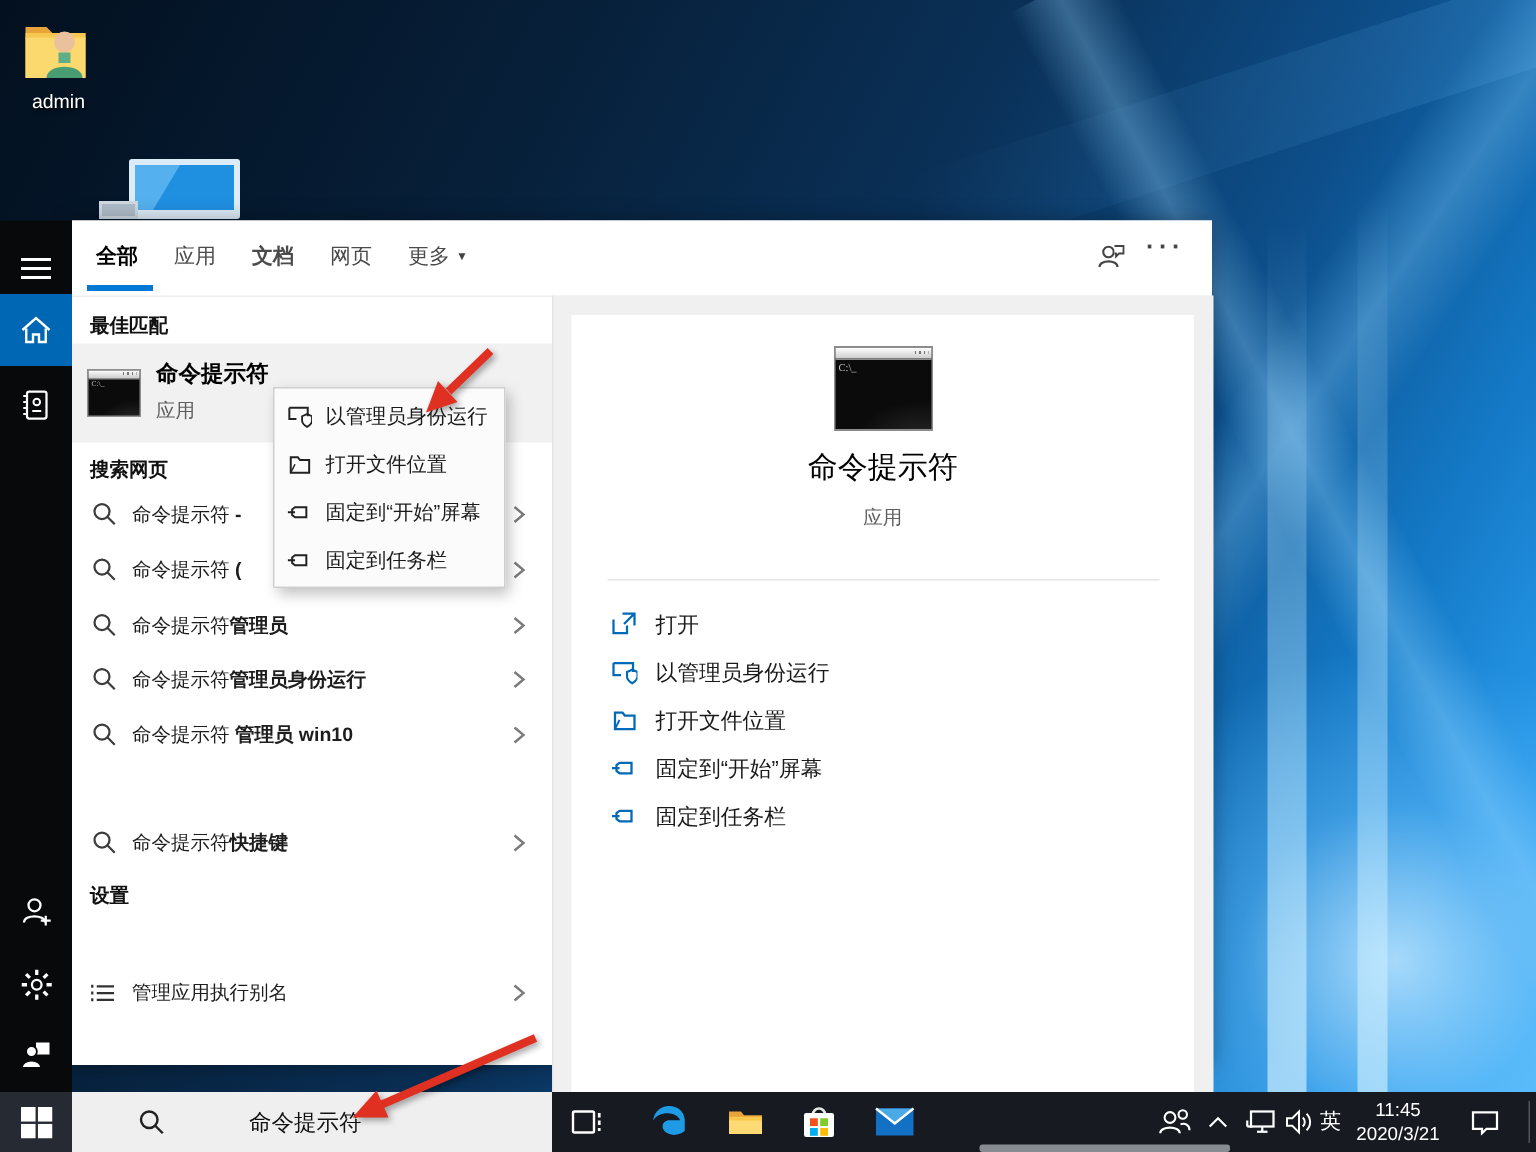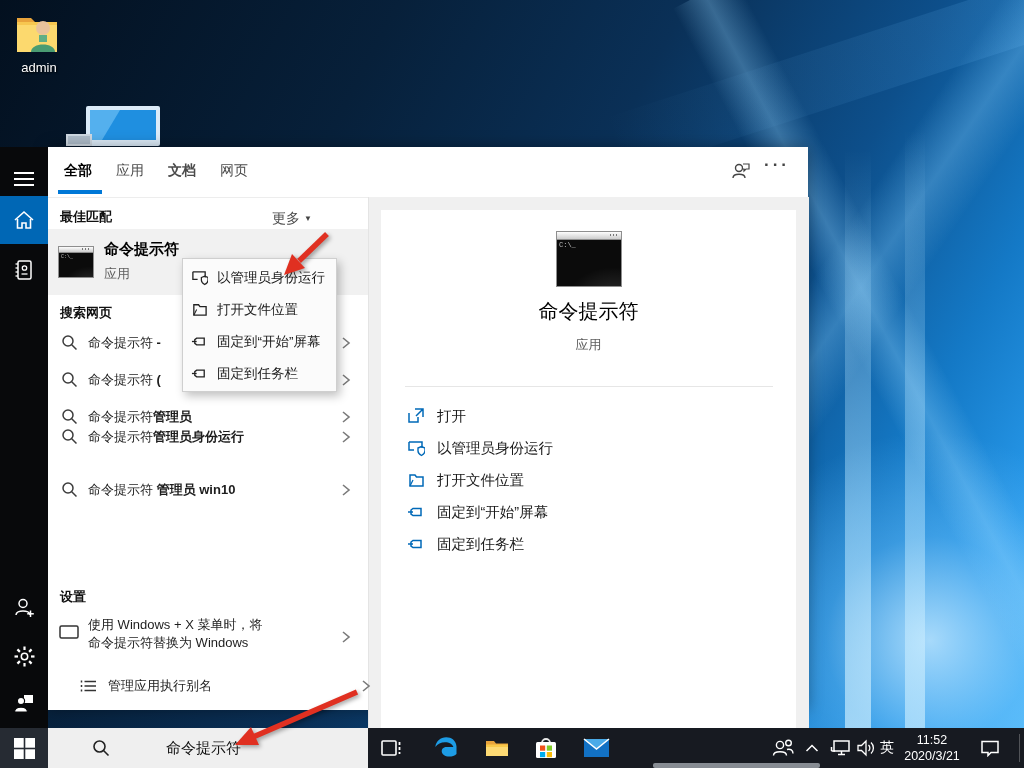--- a/index.html
+++ b/index.html
@@ -42,21 +42,21 @@
   .row .bold{font-weight:bold;}
   .mag{position:absolute;left:13px;top:9px;}
   .chev{position:absolute;left:293px;top:11px;}
   .bestrow{position:absolute;left:0;top:82px;width:320px;height:66px;background:#f1f1f1;}
   .bm-title{position:absolute;left:56px;top:11px;font-size:15px;font-weight:600;color:#000;}
   .bm-sub{position:absolute;left:56px;top:36px;font-size:13px;color:#5e5e5e;}
   
   .cmdicon{position:absolute;background:#0b0b0b;border:1px solid #8e8e8e;}
   .cmdicon .tb{position:absolute;top:0;left:0;right:0;background:linear-gradient(#fdfdfd,#cdcdcd);border-bottom:1px solid #8e8e8e;}
   .cmdicon .dots{position:absolute;right:2px;width:9px;height:2px;background:repeating-linear-gradient(90deg,#777 0 1px,transparent 1px 3px);}
-  .cmdicon .prompt{position:absolute;left:2px;color:#c0c0c0;font-family:Liberation Mono, monospace;}
+  .cmdicon .prompt{position:absolute;left:2px;color:#c0c0c0;font-family:Liberation Serif, serif;}
   .cmdicon .sheen{position:absolute;left:0;right:0;bottom:0;top:0;background:radial-gradient(ellipse 130% 100% at 90% 120%,rgba(255,255,255,.13),transparent 55%);}
   
   .pv-title{position:absolute;left:0;width:415px;text-align:center;font-size:20px;color:#000;}
   .pv-sub{position:absolute;left:0;width:415px;text-align:center;font-size:13px;color:#5f5f5f;}
   .pv-div{position:absolute;left:24px;top:176px;width:368px;height:1px;background:#e6e6e6;}
   .pv-act{position:absolute;left:0;width:415px;height:32px;cursor:default;}
   .pv-act .lbl{position:absolute;left:56px;top:7px;font-size:14.5px;color:#1a1a1a;}
   .pv-act .ic{position:absolute;left:26px;top:7px;}
   
   #ctxmenu{left:182px;top:258px;width:153px;height:132px;background:#fbfbfb;border:1px solid #cfcfcf;
@@ -115,21 +115,21 @@
   </svg>
 </div>
 
 <div id="flyout" class="abs">
 
   <div id="header">
     <div class="tab active" style="left:16px;"><span>全部</span></div>
     <div class="tab" style="left:68px;"><span>应用</span></div>
     <div class="tab" style="left:120px;font-weight:bold;"><span>文档</span></div>
     <div class="tab" style="left:172px;"><span>网页</span></div>
-    <div class="tab" style="left:224px;margin-top:48px;"><span>更多</span><span class="caret">▼</span></div>
+    <div class="tab" style="left:224px;"><span>更多</span><span class="caret">▼</span></div>
     <div id="tab-underline"></div>
     <svg style="position:absolute;left:682px;top:13px;" width="22" height="22" viewBox="0 0 22 22">
       <circle cx="9" cy="8" r="3.5" fill="none" stroke="#444" stroke-width="1.4"></circle>
       <path d="M3 18 c0-5 12-5 12 0" fill="none" stroke="#444" stroke-width="1.4"></path>
       <path d="M13 4 h6 v5 h-3 l-2 2 v-2 h-1" fill="#fff" stroke="#444" stroke-width="1.2"></path>
     </svg>
     <div class="hdr-ellipsis">···</div>
   </div>
 
   <div class="rightpane">
@@ -221,53 +221,54 @@
   <div class="row" style="top:252px;height:37px;">
     <svg class="mag" width="17" height="17" viewBox="0 0 17 17">
         <circle cx="7" cy="7" r="5" fill="none" stroke="#3c3c3c" stroke-width="1.5"></circle>
         <line x1="10.7" y1="10.7" x2="15.5" y2="15.5" stroke="#3c3c3c" stroke-width="1.5"></line>
       </svg>
     <div class="txt"><span>命令提示符</span><span class="bold">管理员</span></div>
     <svg class="chev" width="10" height="14" viewBox="0 0 10 14">
         <polyline points="2,2 8,7 2,12" fill="none" stroke="#7a7a7a" stroke-width="1.6"></polyline>
       </svg>
   </div>
-  <div class="row" style="top:272px;height:37px;">
+  <div class="row" style="top:288px;height:37px;">
     <svg class="mag" width="17" height="17" viewBox="0 0 17 17">
         <circle cx="7" cy="7" r="5" fill="none" stroke="#3c3c3c" stroke-width="1.5"></circle>
         <line x1="10.7" y1="10.7" x2="15.5" y2="15.5" stroke="#3c3c3c" stroke-width="1.5"></line>
       </svg>
     <div class="txt"><span>命令提示符</span><span class="bold">管理员身份运行</span></div>
     <svg class="chev" width="10" height="14" viewBox="0 0 10 14">
         <polyline points="2,2 8,7 2,12" fill="none" stroke="#7a7a7a" stroke-width="1.6"></polyline>
       </svg>
   </div>
   <div class="row" style="top:325px;height:37px;">
     <svg class="mag" width="17" height="17" viewBox="0 0 17 17">
         <circle cx="7" cy="7" r="5" fill="none" stroke="#3c3c3c" stroke-width="1.5"></circle>
         <line x1="10.7" y1="10.7" x2="15.5" y2="15.5" stroke="#3c3c3c" stroke-width="1.5"></line>
       </svg>
     <div class="txt"><span>命令提示符 </span><span class="bold">管理员 win10</span></div>
     <svg class="chev" width="10" height="14" viewBox="0 0 10 14">
         <polyline points="2,2 8,7 2,12" fill="none" stroke="#7a7a7a" stroke-width="1.6"></polyline>
       </svg>
   </div>
+  <div class="row" style="top:397px;height:37px;">
+    <svg class="mag" width="17" height="17" viewBox="0 0 17 17">
+        <circle cx="7" cy="7" r="5" fill="none" stroke="#3c3c3c" stroke-width="1.5"></circle>
+        <line x1="10.7" y1="10.7" x2="15.5" y2="15.5" stroke="#3c3c3c" stroke-width="1.5"></line>
+      </svg>
+    <div class="txt"><span>命令提示符</span><span class="bold">快捷键</span></div>
+    <svg class="chev" width="10" height="14" viewBox="0 0 10 14">
+        <polyline points="2,2 8,7 2,12" fill="none" stroke="#7a7a7a" stroke-width="1.6"></polyline>
+      </svg>
+  </div>
 
   <div class="sec-h" style="left:12px;top:441px;">设置</div>
 
-  <div class="row" style="top:465px;height:50px;">
-    <svg class="mag" style="top:12px;left:11px;" width="20" height="16" viewBox="0 0 20 16">
-      <rect x="1" y="2" width="18" height="12" rx="1.5" fill="none" stroke="#333" stroke-width="1.5"></rect>
-    </svg>
-    <div class="txt" style="top:4px;"><span>使用 Windows + X 菜单时，将</span><br><span>命令提示符替换为 Windows</span></div>
-    <svg class="chev" style="top:18px;" width="10" height="14" viewBox="0 0 10 14">
-        <polyline points="2,2 8,7 2,12" fill="none" stroke="#7a7a7a" stroke-width="1.6"></polyline>
-      </svg>
-  </div>
-  <div class="row" style="top:521px;height:37px;margin-left:20px;">
+  <div class="row" style="top:497px;height:37px;">
     <svg class="mag" style="left:12px;" width="17" height="17" viewBox="0 0 17 17">
       <line x1="1.5" y1="3.5" x2="1.5" y2="5.5" stroke="#333" stroke-width="1.5"></line>
       <line x1="1.5" y1="8" x2="1.5" y2="10" stroke="#333" stroke-width="1.5"></line>
       <line x1="1.5" y1="12.5" x2="1.5" y2="14.5" stroke="#333" stroke-width="1.5"></line>
       <line x1="4.5" y1="4.5" x2="16" y2="4.5" stroke="#333" stroke-width="1.5"></line>
       <line x1="4.5" y1="9" x2="16" y2="9" stroke="#333" stroke-width="1.5"></line>
       <line x1="4.5" y1="13.5" x2="16" y2="13.5" stroke="#333" stroke-width="1.5"></line>
     </svg>
     <div class="txt"><span>管理应用执行别名</span></div>
     <svg class="chev" width="10" height="14" viewBox="0 0 10 14">
@@ -415,21 +416,21 @@
     <svg width="20" height="18" viewBox="0 0 20 18">
       <path d="M2 6.5 v5 h3.5 L10 16 V2 L5.5 6.5 z" fill="none" stroke="#fff" stroke-width="1.3"></path>
       <path d="M12.5 6 a4 4 0 0 1 0 6" fill="none" stroke="#fff" stroke-width="1.3"></path>
       <path d="M15 3.5 a7.5 7.5 0 0 1 0 11" fill="none" stroke="#fff" stroke-width="1.3"></path>
     </svg>
   </div>
   <div class="tb-ico" style="left:874px;width:26px;">
     <span class="tray-txt" style="font-size:14px;">英</span>
   </div>
   <div id="clock">
-    <div>11:52</div>
+    <div>11:45</div>
     <div>2020/3/21</div>
   </div>
   <div class="tb-ico" style="left:972px;width:36px;">
     <svg width="20" height="18" viewBox="0 0 20 18">
       <path d="M2 2.5 h16 v11 h-7 l-3 3 v-3 H2 z" fill="none" stroke="#fff" stroke-width="1.5"></path>
     </svg>
   </div>
   <div id="showdesk"></div>
 </div>
 

